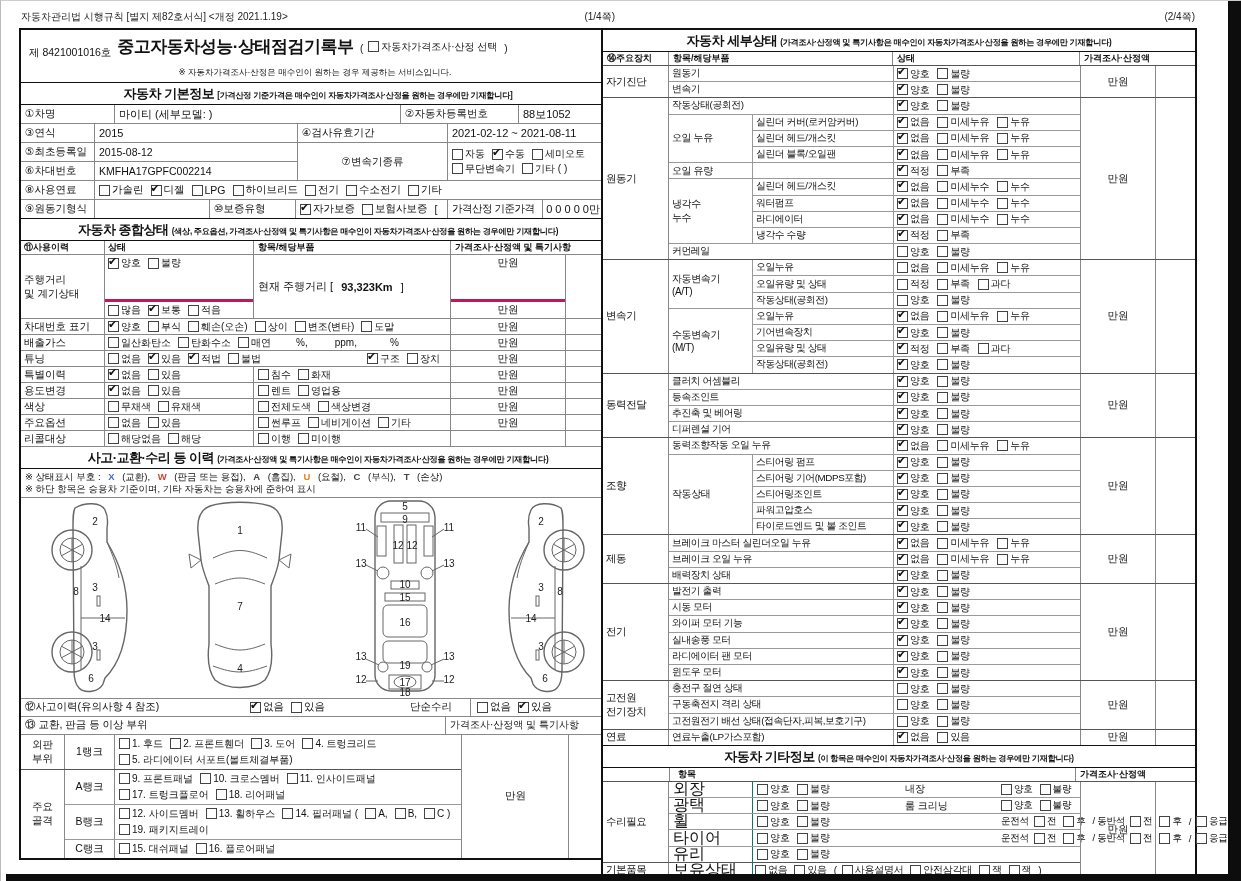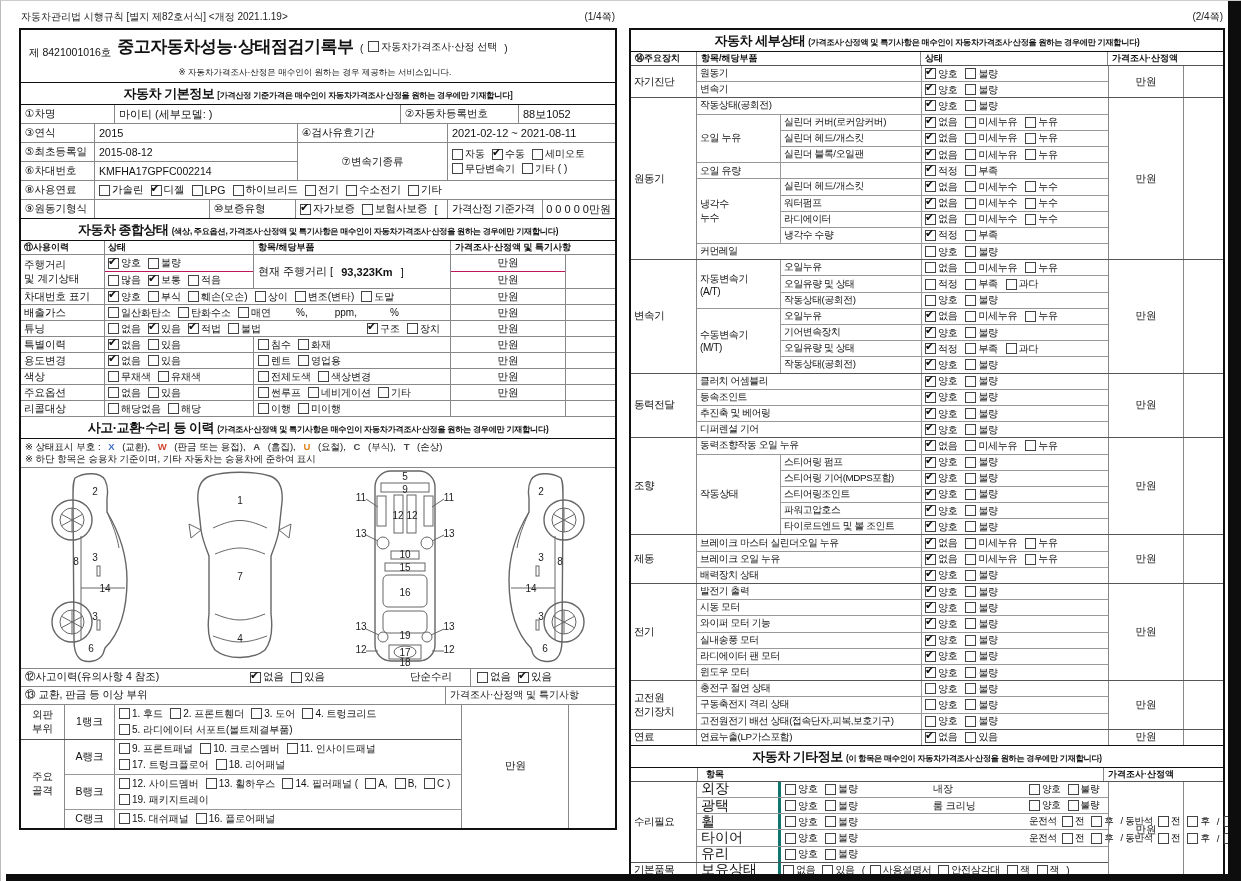--- a/index.html
+++ b/index.html
@@ -3,21 +3,21 @@
 <meta charset="utf-8">
 <style>
   html,body{margin:0;padding:0;}
   body{width:1241px;height:881px;position:relative;background:#fff;
        font-family:"Liberation Sans","DejaVu Sans",sans-serif;color:#111;overflow:hidden;
        border-top:1px solid #ccc;border-left:1px solid #bbb;box-sizing:border-box;}
   .edge-r{position:absolute;right:0;top:0;width:13px;height:881px;background:#0d0d0d;}
   .edge-b{position:absolute;left:5px;bottom:0;height:7px;width:1236px;background:#0d0d0d;}
   .page{position:absolute;top:6px;}
   .p1{left:18px;width:598px;}
-  .p2x{left:628px;width:596px;}
+  .p2x{left:600px;width:596px;}
   .meta{display:flex;justify-content:space-between;font-size:10px;color:#222;padding:3px 2px 4px 2px;}
   .box{border:2px solid #111;background:#fff;box-sizing:border-box;}
 
   
   .titlebar{position:relative;border-bottom:1.5px solid #111;padding:5px 6px 3px 0;text-align:center;}
   .docno{position:absolute;left:8px;top:16px;font-size:10.5px;}
   .btitle{font-size:17px;font-weight:bold;letter-spacing:-0.5px;}
   .bsel{font-size:10px;margin-left:2px;}
   .bnote{font-size:8.5px;margin-top:9px;}
 
@@ -46,21 +46,21 @@
   .slab{width:84px;border-right:1px solid #888;padding:0 3px;display:flex;align-items:center;font-size:10.5px;box-sizing:border-box;}
   .sst{width:148px;display:flex;align-items:center;padding:0 3px;box-sizing:border-box;}
   .sit{flex:1;border-left:1px solid #888;display:flex;align-items:center;padding:0 4px;box-sizing:border-box;}
   .smid{flex:1;display:flex;align-items:center;padding:0 3px;box-sizing:border-box;}
   .sprice{width:115px;border-left:1px solid #888;display:flex;align-items:center;justify-content:center;box-sizing:border-box;font-size:10.5px;}
   .sx{width:50px;border-left:1px solid #888;box-sizing:border-box;}
   .shead{font-size:9px;font-weight:bold;min-height:13px;}
   .shead .slab,.shead .sst,.shead .sit,.shead .sprice{font-size:9px;font-weight:bold;}
   .twoline{display:flex;flex-direction:column;justify-content:center;width:100%;}
   .twoline > div{height:16px;display:flex;align-items:center;}
-  .twoline > div + div{border-top:1px solid #be185d;}
+  .twoline > div + div{border-top:3px solid #be185d;margin-top:28px;}
 
   .notes{font-size:9.5px;padding:2px 4px;border-bottom:1px solid #888;line-height:1.25;}
   .diag{display:flex;justify-content:space-evenly;align-items:center;height:196px;border-bottom:1px solid #888;padding:2px 0;}
   svg{display:block;}
   svg .ln{fill:none;stroke:#666;stroke-width:1.4;}
   svg .ln2{fill:none;stroke:#666;stroke-width:1;}
   svg text.num{font-size:10px;fill:#222;text-anchor:middle;font-family:"Liberation Sans",sans-serif;}
 
   
   .rankswrap{display:flex;align-items:stretch;}
@@ -97,21 +97,21 @@
 
   
   .ehead{display:flex;border-bottom:1px solid #555;font-size:9px;font-weight:bold;min-height:13px;align-items:center;}
   .etcwrap{display:flex;align-items:stretch;}
   .etcleft{flex:1;display:flex;flex-direction:column;min-width:0;}
   .esec{display:flex;align-items:stretch;}
   .esec + .esec{border-top:1.2px solid #555;}
   .erows{flex:1;display:flex;flex-direction:column;min-width:0;}
   .erow{display:flex;align-items:center;height:15.2px;}
   .erow + .erow{border-top:1px solid #999;}
-  .ilab{width:84px;border-right:3px solid #0f766e;align-self:stretch;display:flex;align-items:center;padding:0 4px;font-size:14px;box-sizing:border-box;}
+  .ilab{width:84px;border-right:1px solid #0f766e;align-self:stretch;display:flex;align-items:center;padding:0 4px;font-size:16px;box-sizing:border-box;}
   .half1{width:150px;display:flex;align-items:center;padding:0 4px;font-size:10px;box-sizing:border-box;flex:none;}
   .ilab2{width:96px;display:flex;align-items:center;padding:0 2px;font-size:10px;box-sizing:border-box;flex:none;}
   .half2{flex:1;display:flex;align-items:center;font-size:9.6px;letter-spacing:-0.3px;padding:0 2px;min-width:0;}
   .accrow{display:flex;border-bottom:1px solid #888;align-items:center;min-height:17px;font-size:10.5px;}
 </style>
 </head>
 <body>
 
 <div class="page p1">
   <div class="meta">

